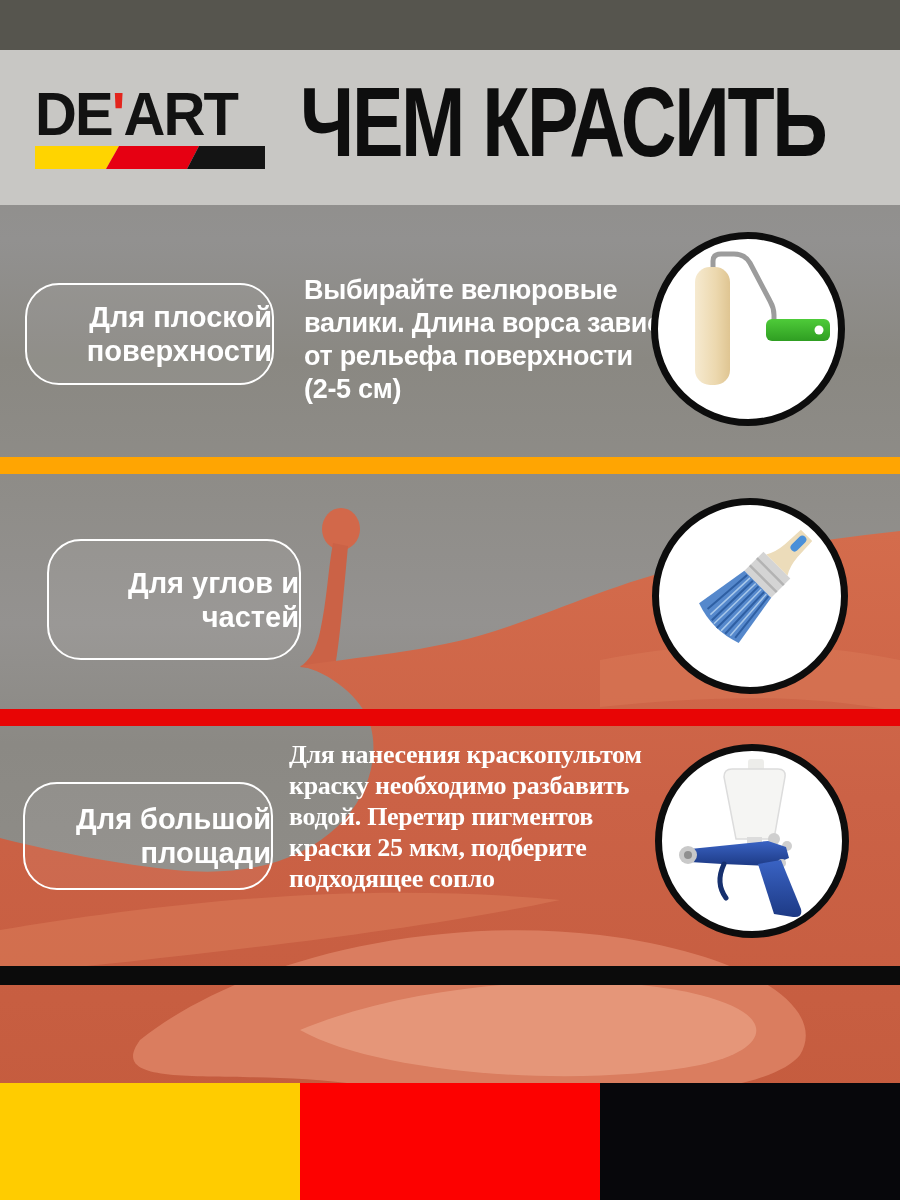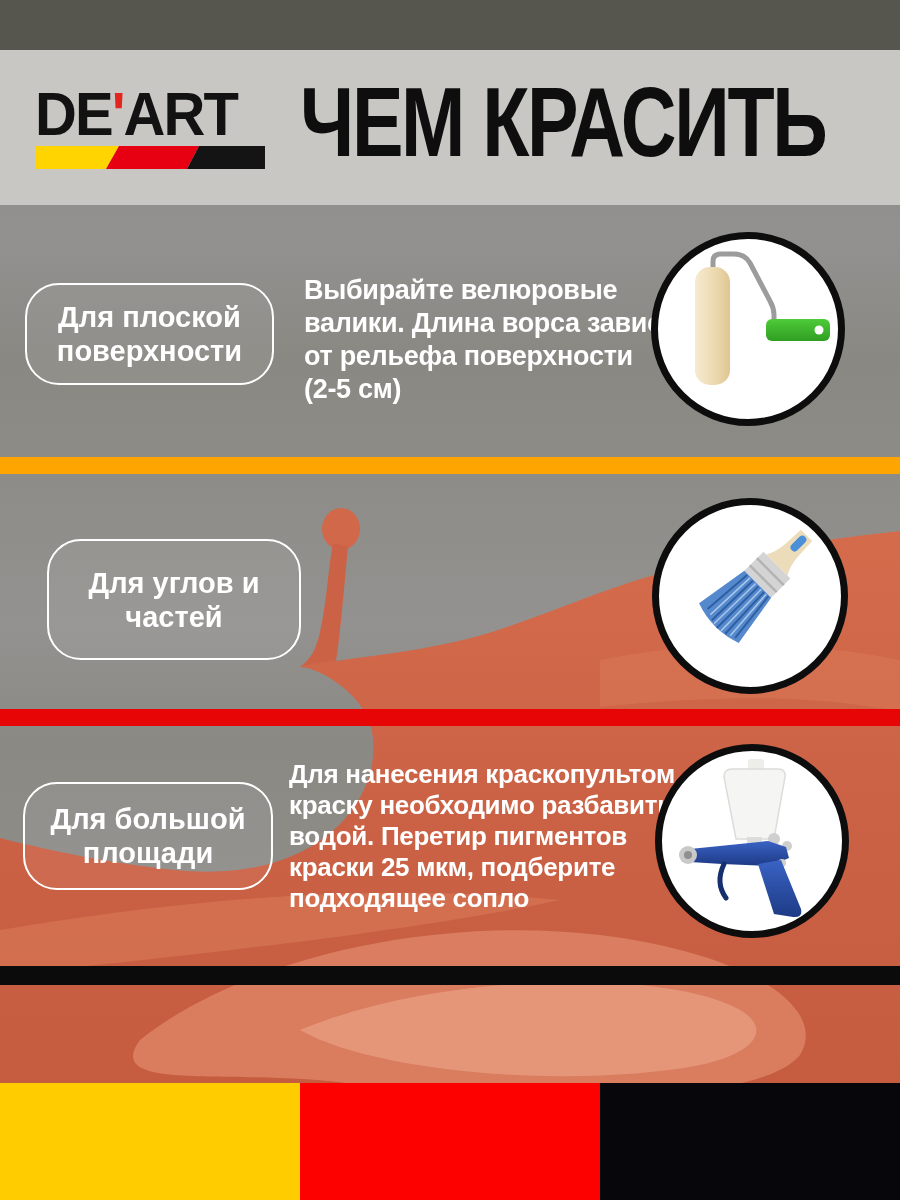--- a/index.html
+++ b/index.html
@@ -18,35 +18,35 @@
     letter-spacing:-3px;transform:scaleX(.78);transform-origin:left center;white-space:nowrap;}
   
   .band{left:0;width:900px;z-index:4;}
   .band-orange{top:457px;height:17px;}
   .band-red{top:709px;height:17px;}
   .band-black{top:966px;height:19px;}
   
   .splash{left:0;top:0;z-index:2;}
   
   .label-box{z-index:6;border:2.5px solid #fff;border-radius:34px;background:rgba(255,255,255,.06);
-    display:flex;flex-direction:column;justify-content:center;align-items:center;
+    display:flex;flex-direction:column;justify-content:center;align-items:flex-end;
     color:#fff;font-weight:700;font-size:29px;line-height:34px;text-align:center;}
   .desc{z-index:6;color:#fff;font-weight:700;font-size:27px;line-height:33px;letter-spacing:-.3px;}
   .desc div{white-space:nowrap;}
   .desc-small{font-size:26px;line-height:31px;}
   .circle{z-index:6;background:#fff;border:7px solid #0d0d0d;border-radius:50%;
     display:flex;align-items:center;justify-content:center;overflow:hidden;}
   .box-1{left:25px;top:283px;width:245px;height:98px;}
   .desc-1{left:304px;top:274px;}
   .circle-1{left:651px;top:232px;width:180px;height:180px;}
   .box-2{left:23px;top:539px;width:250px;height:117px;margin-left:24px;}
   .desc-2{left:289px;top:569px;}
   .circle-2{left:652px;top:498px;width:182px;height:182px;}
   .box-3{left:23px;top:782px;width:246px;height:104px;}
-  .desc-3{left:289px;top:759px;}
+  .desc-3{left:289px;top:739px;font-family:Liberation Serif, serif;}
   .circle-3{left:655px;top:744px;width:180px;height:180px;}
   
   .footer{left:0;top:1083px;width:900px;height:117px;display:flex;z-index:7;}
   .footer>div{width:300px;height:117px;}
 </style>
 </head>
 <body>
 
 <div class="poster">
 

